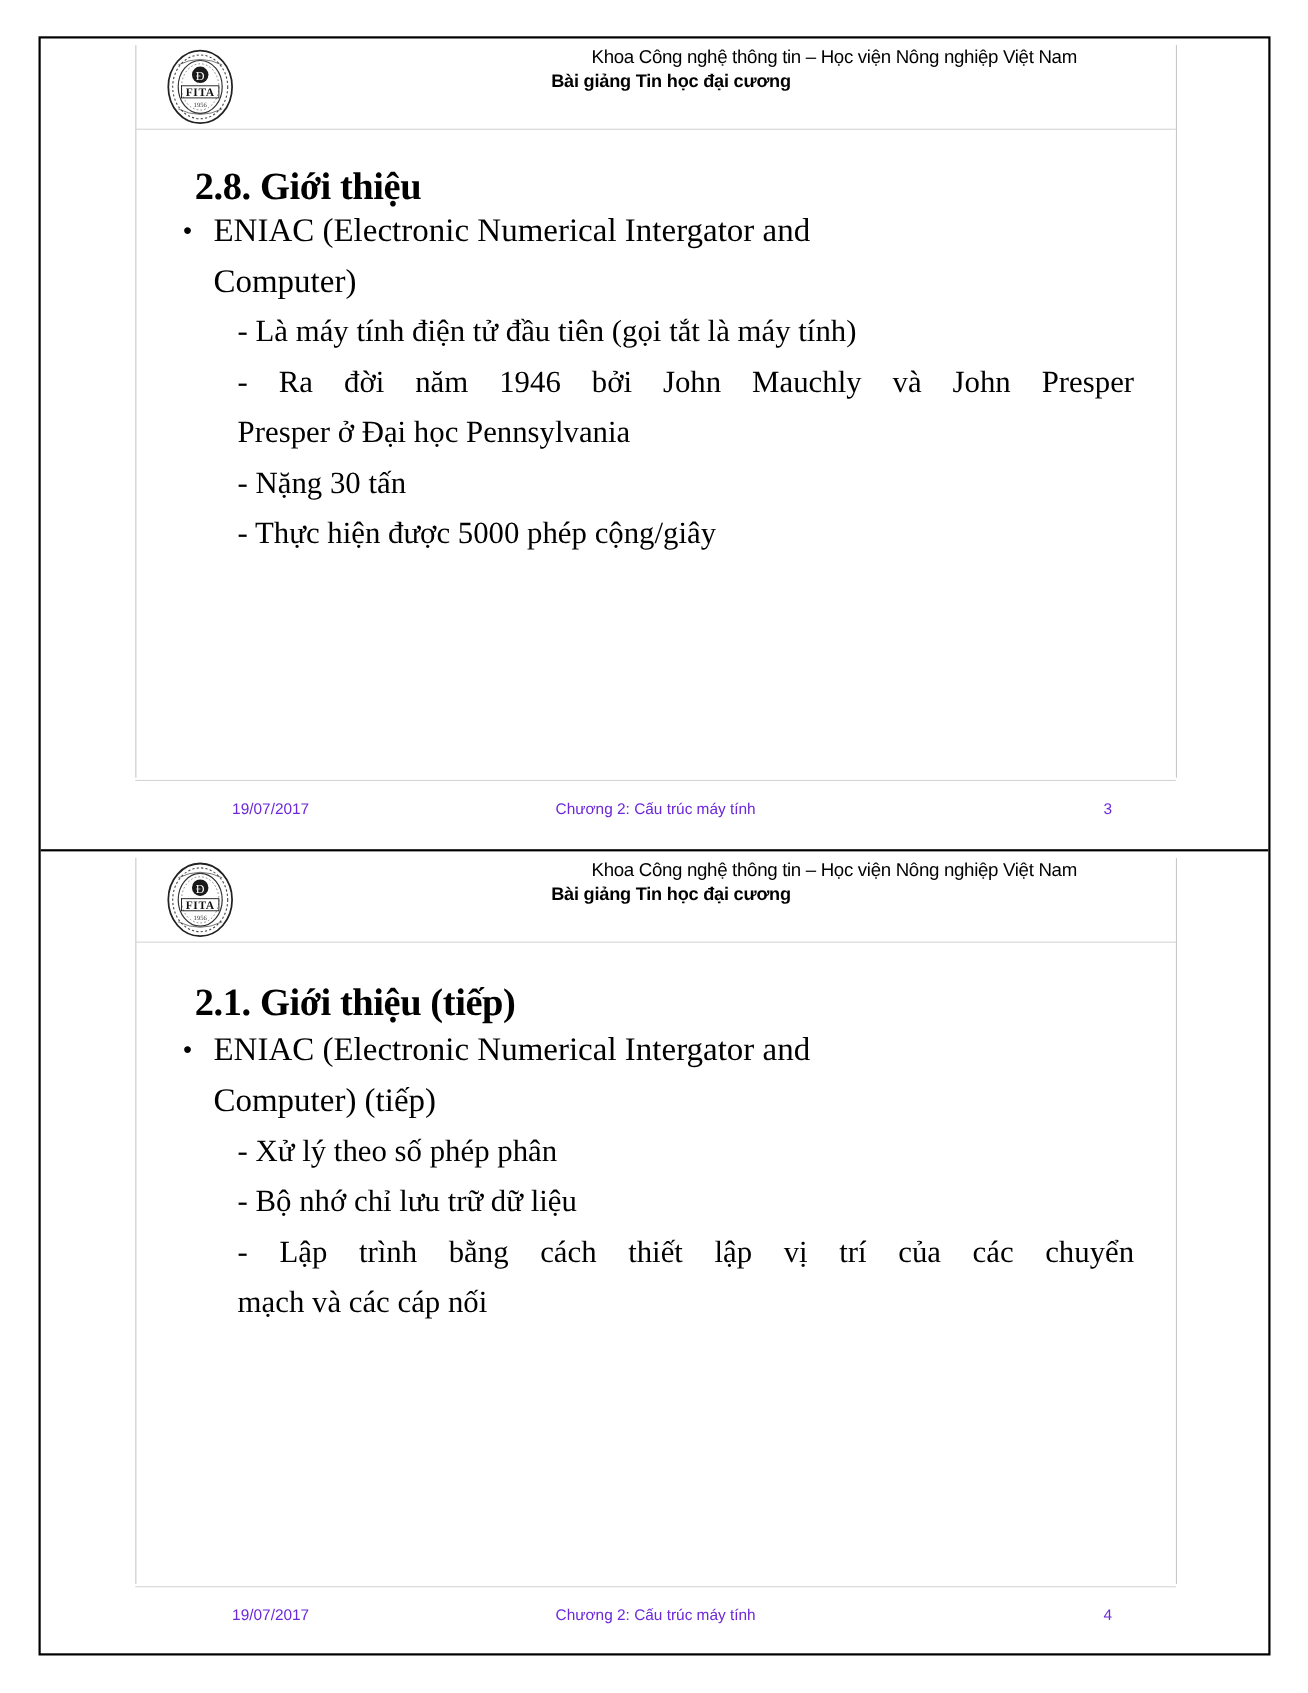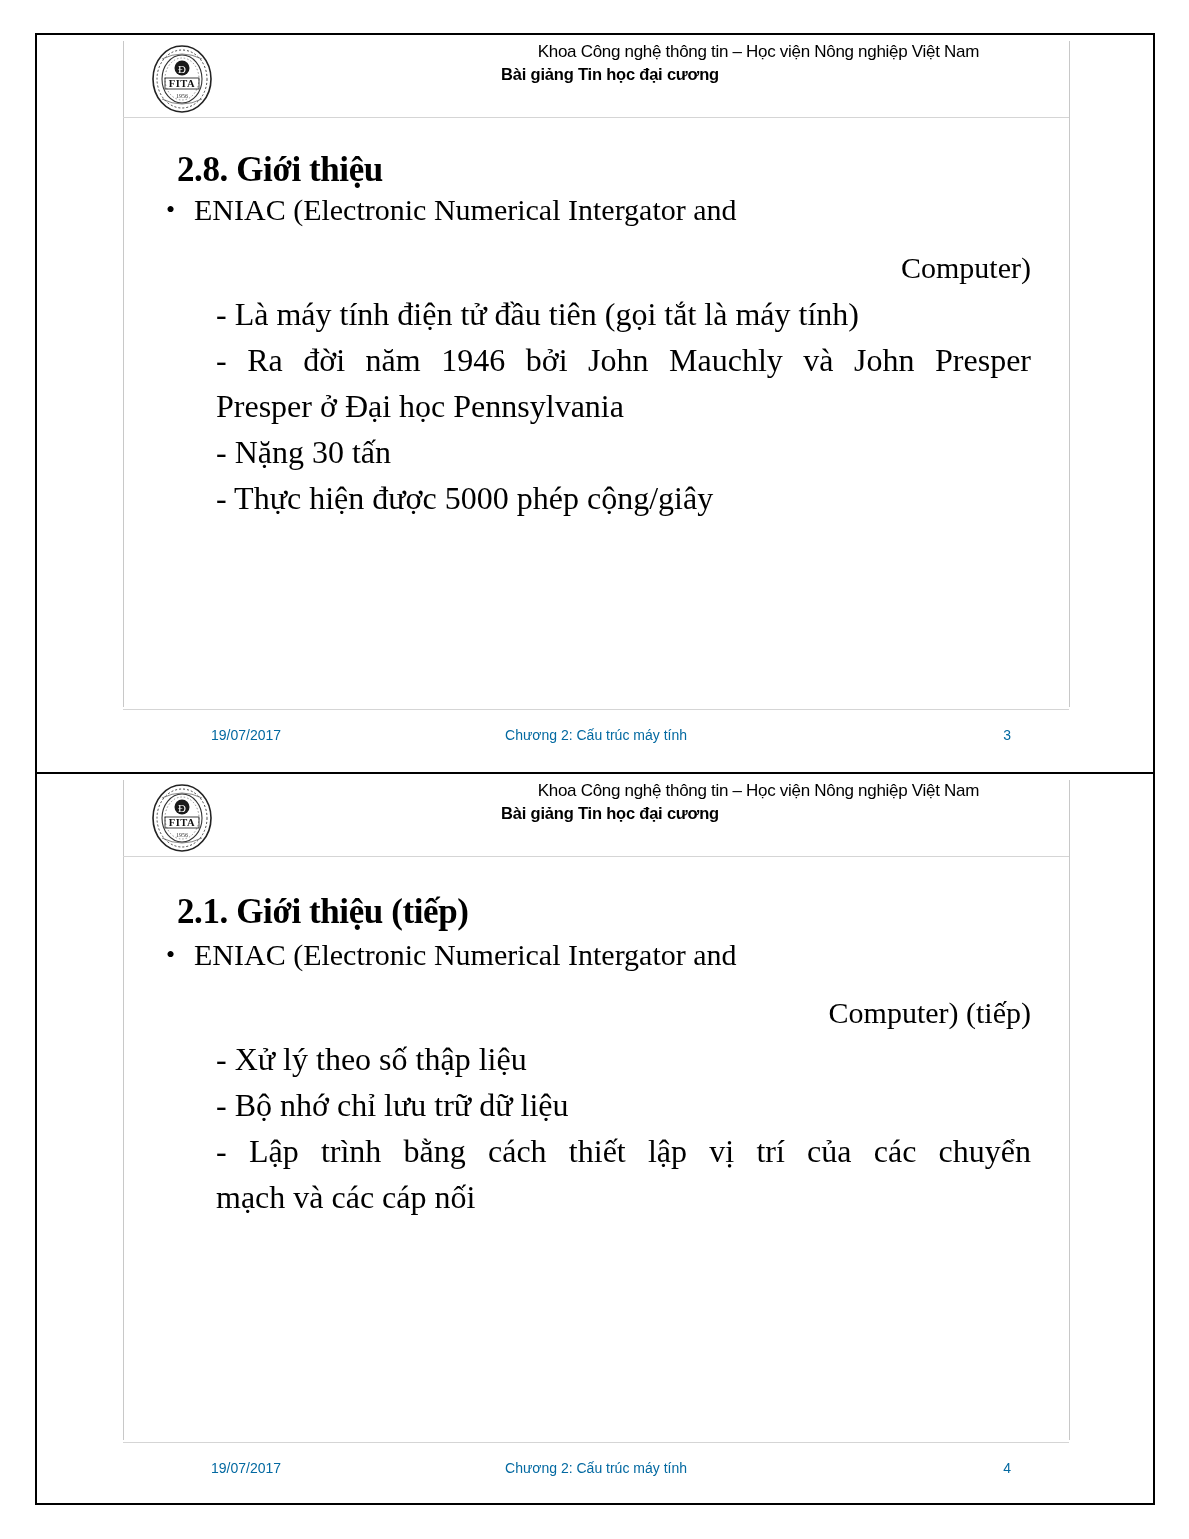--- a/index.html
+++ b/index.html
@@ -130,26 +130,25 @@
     font-size: 30px;
     line-height: 46px;
     text-align: justify;
     text-justify: inter-word;
   }
   .bullet-text > .just-line {
     text-align: justify;
     text-align-last: justify;
   }
   .bullet-text > .last-line {
-    text-align: right;
-    margin-top: 12px;
+    text-align: left;
   }
 
   .sub-line {
-    font-size: 32px;
+    font-size: 28px;
     line-height: 46px;
     padding-left: 54px;
     text-align: left;
     white-space: nowrap;
   }
   .sub-line.wrap {
     white-space: normal;
     text-indent: 0;
   }
   .sub-line .j1 { display: block; text-align: justify; text-align-last: justify; }
@@ -158,21 +157,21 @@
 
   
   .slide-footer {
     position: absolute;
     left: 86px;
     right: 84px;
     height: 52px;
     border-top: 1px solid #d5d5d5;
     font-family: "Liberation Sans", "DejaVu Sans", sans-serif;
     font-size: 14px;
-    color: #0369a1;
+    color: #6d28d9;
   }
   .slide-1 .slide-footer { top: 674px; }
   .slide-2 .slide-footer { top: 668px; }
   .footer-date {
     position: absolute;
     left: 88px;
     top: 17px;
     white-space: nowrap;
   }
   .footer-center {
@@ -287,21 +286,21 @@
     <div class="slide-body">
 
       <div class="bullet-row">
         <span class="bullet-mark">•</span>
         <span class="bullet-text">
           <span class="just-line">ENIAC (Electronic Numerical Intergator and</span>
           <span class="last-line" style="display:block;">Computer) (tiếp)</span>
         </span>
       </div>
 
-      <div class="sub-line">- Xử lý theo số thập liệu</div>
+      <div class="sub-line">- Xử lý theo số phép phân</div>
       <div class="sub-line">- Bộ nhớ chỉ lưu trữ dữ liệu</div>
 
       <div class="sub-line wrap">
         <span class="j1">- Lập trình bằng cách thiết lập vị trí của các chuyển</span>
         <span class="j2">mạch và các cáp nối</span>
       </div>
 
     </div>
 
     <div class="slide-footer">

